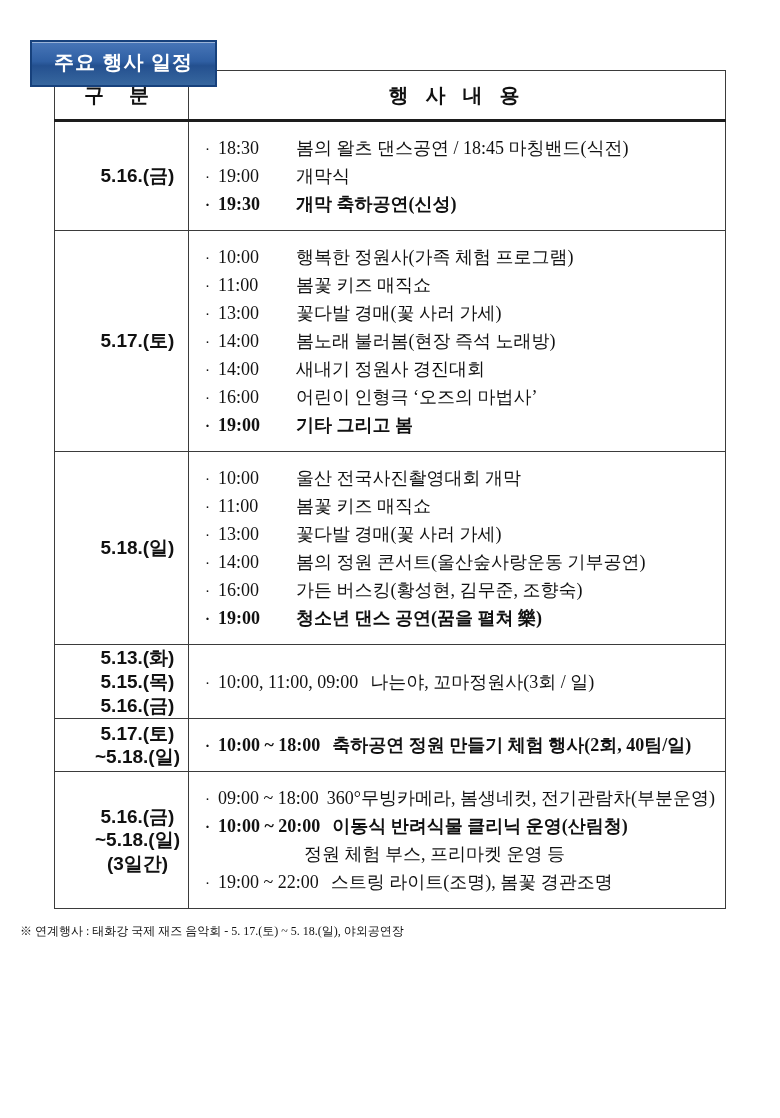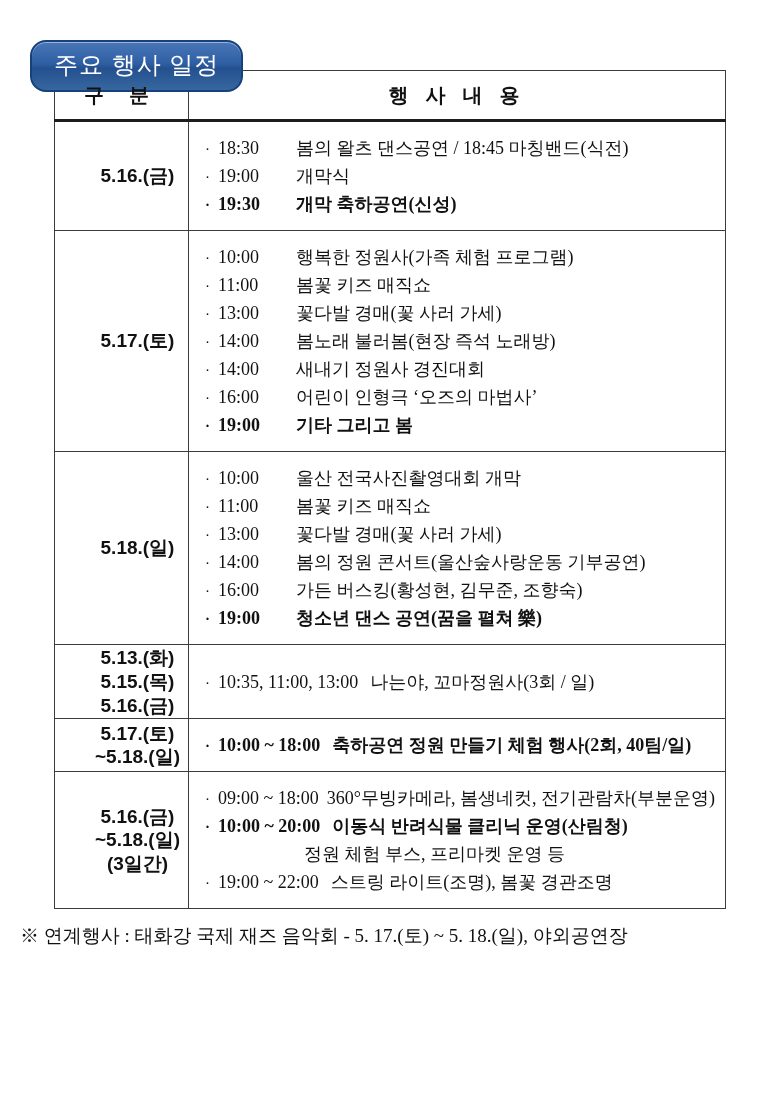--- a/index.html
+++ b/index.html
@@ -27,24 +27,24 @@
     padding-top: 40px;
     padding-left: 12px;
     height: 62px;
     box-sizing: border-box;
   }
   .badge {
     display: inline-block;
     padding: 7px 22px 9px 22px;
     background: linear-gradient(180deg, #4876b8 0%, #2f5fa3 45%, #24508f 55%, #37679f 100%);
     border: 2px solid #17417c;
-    border-radius: 16px;
+    border-radius: 0;
     color: #ffffff;
-    font-size: 24px;
-    font-weight: normal;
+    font-size: 20px;
+    font-weight: bold;
     letter-spacing: 1px;
     box-shadow: inset 0 1px 0 rgba(255,255,255,.45);
     font-family: "Liberation Sans", sans-serif;
   }
 
   
   table.schedule {
     width: 672px;
     margin: 8px auto 0 auto;
     border-collapse: collapse;
@@ -106,21 +106,21 @@
   ul.items li .desc { }
   ul.items li.bold { font-weight: bold; }
   ul.items li.nodot .dot { visibility: hidden; }
   ul.items li.indent { padding-left: 86px; }
   ul.items li.wide .time { min-width: 0; margin-right: 12px; }
 
   
   .footnote {
     width: 744px;
     margin: 14px auto 0 auto;
-    font-size: 19px;
+    font-size: 12px;
     padding-left: 2px;
   }
 </style>
 </head>
 <body>
 
 <div class="page">
 
   <div class="badge-wrap">
     <span class="badge">주요 행사 일정</span>
@@ -252,21 +252,21 @@
       <tr>
         <td class="day">
           <span class="sub">5.13.(화)</span>
           <span class="sub">5.15.(목)</span>
           <span class="sub">5.16.(금)</span>
         </td>
         <td class="content">
           <ul class="items">
             <li class="wide">
                 <span class="dot">·</span>
-                <span class="time">10:35, 11:00, 13:00</span>
+                <span class="time">10:00, 11:00, 09:00</span>
                 <span class="desc">나는야, 꼬마정원사(3회 / 일)</span>
               </li>
           </ul>
         </td>
       </tr>
 
       <tr>
         <td class="day">
           <span class="sub">5.17.(토)</span>
           <span class="sub">~5.18.(일)</span>

